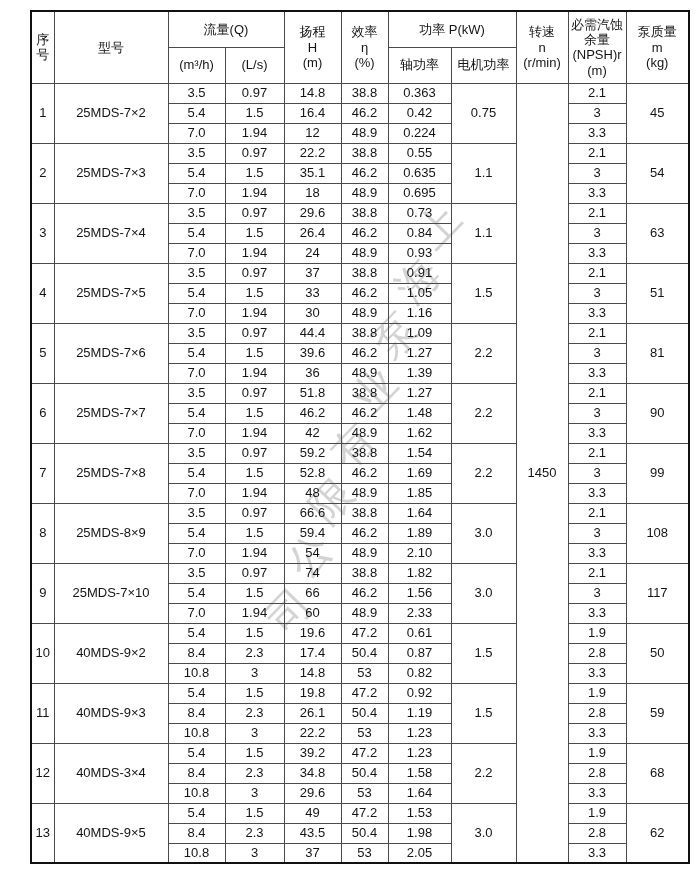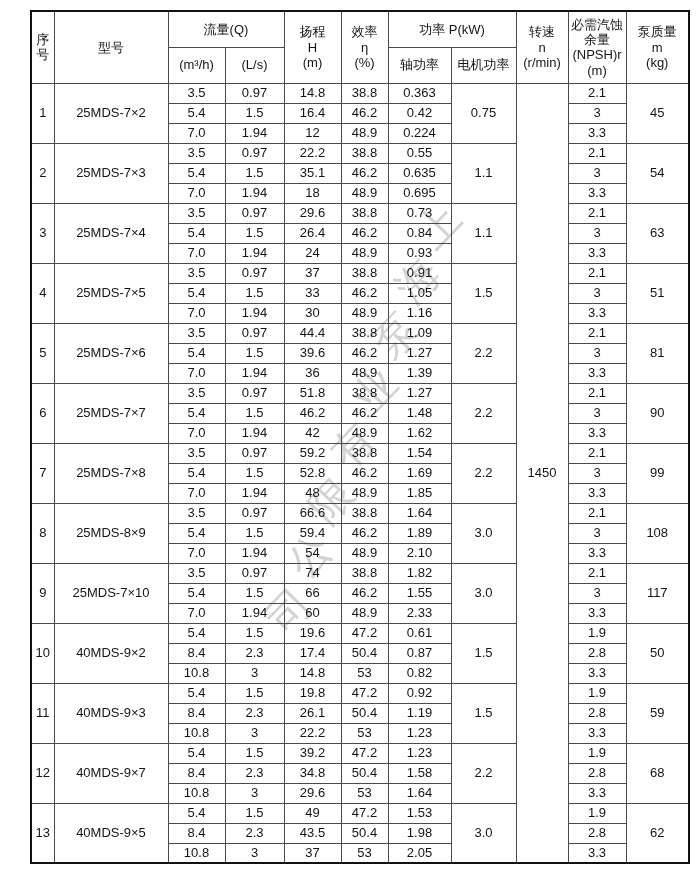--- a/index.html
+++ b/index.html
@@ -343,21 +343,21 @@
           <td>1.82</td>
           <td rowspan="3">3.0</td>
           <td>2.1</td>
           <td rowspan="3">117</td>
         </tr>
         <tr>
           <td>5.4</td>
           <td>1.5</td>
           <td>66</td>
           <td>46.2</td>
-          <td>1.55</td>
+          <td>1.56</td>
           <td>3</td>
         </tr>
         <tr>
           <td>7.0</td>
           <td>1.94</td>
           <td>60</td>
           <td>48.9</td>
           <td>2.33</td>
           <td>3.3</td>
         </tr>
@@ -412,21 +412,21 @@
         <tr>
           <td>10.8</td>
           <td>3</td>
           <td>22.2</td>
           <td>53</td>
           <td>1.23</td>
           <td>3.3</td>
         </tr>
         <tr>
           <td rowspan="3">12</td>
-          <td rowspan="3">40MDS-9×7</td>
+          <td rowspan="3">40MDS-3×4</td>
           <td>5.4</td>
           <td>1.5</td>
           <td>39.2</td>
           <td>47.2</td>
           <td>1.23</td>
           <td rowspan="3">2.2</td>
           <td>1.9</td>
           <td rowspan="3">68</td>
         </tr>
         <tr>

